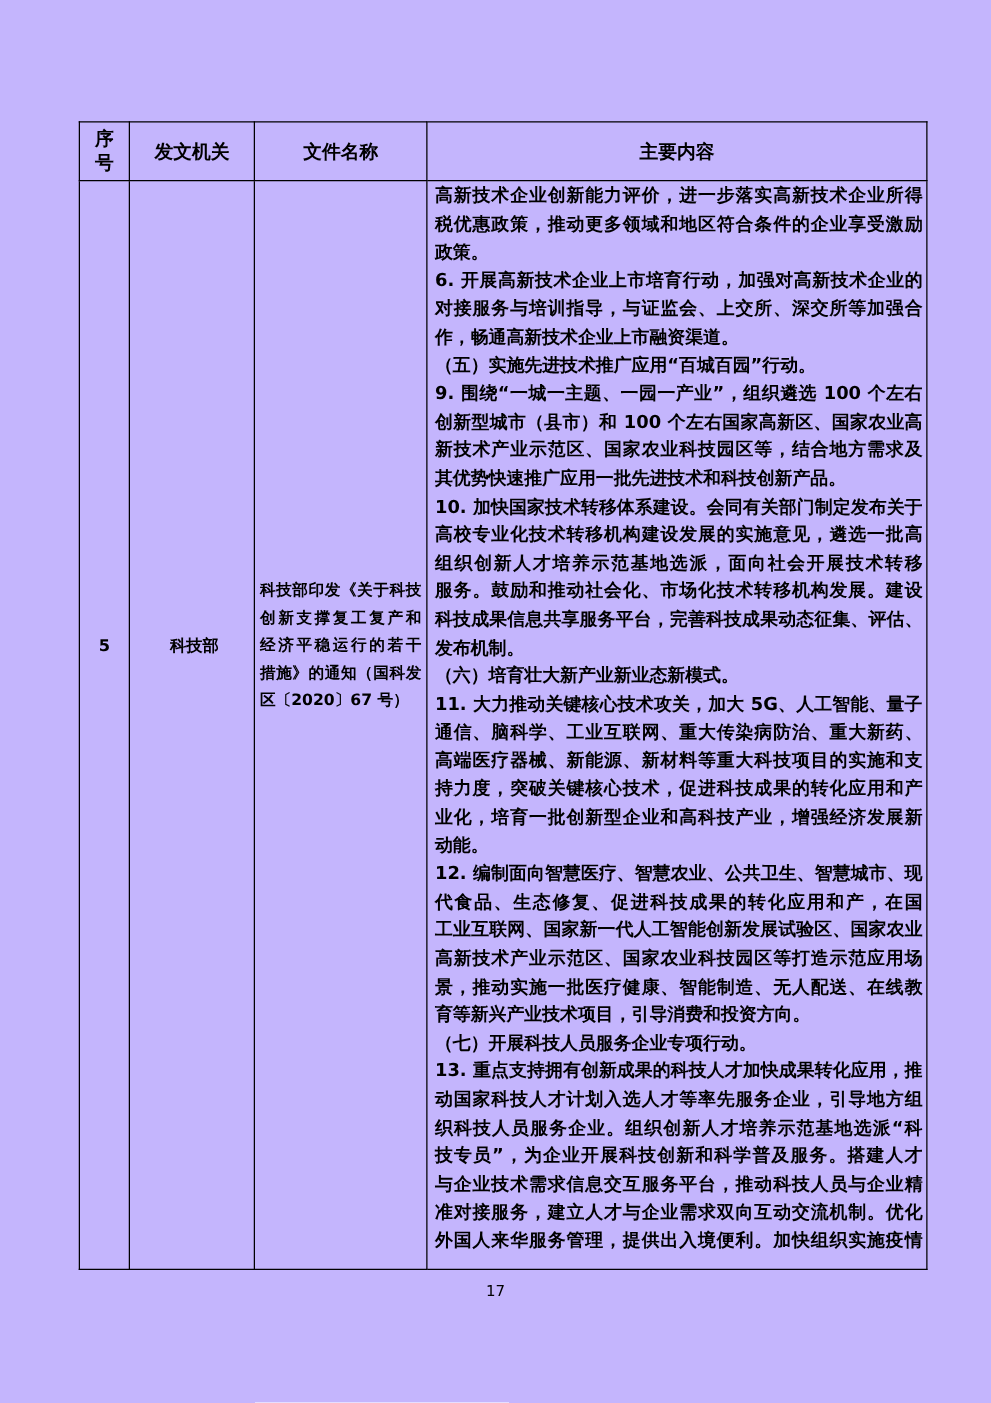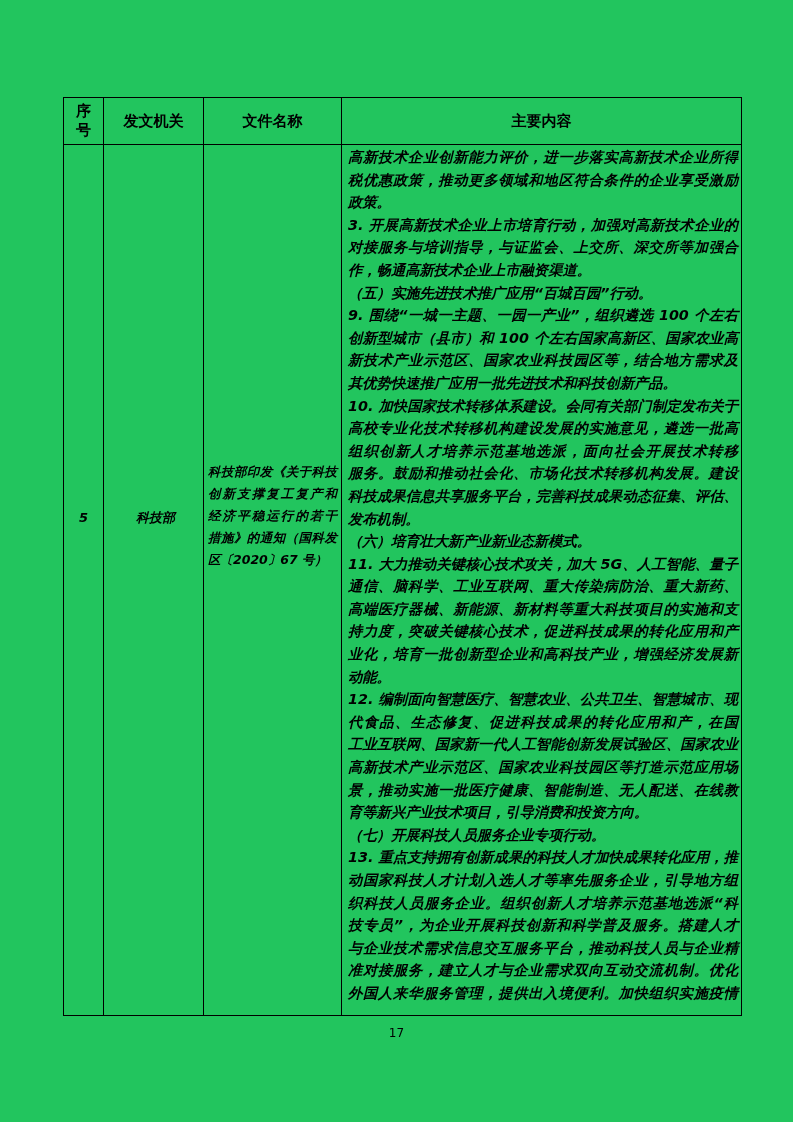--- a/index.html
+++ b/index.html
@@ -4,21 +4,21 @@
 <style>
   html, body {
     margin: 0;
     padding: 0;
     background: #ffffff;
   }
   .page {
     position: relative;
     width: 793px;
     height: 1122px;
-    background: #22c55e;
+    background: #c4b5fd;
     font-family: "DejaVu Sans", sans-serif;
     color: #000000;
     overflow: hidden;
   }
   table.doc-table {
     position: absolute;
     left: 63px;
     top: 97px;
     width: 678px;
     border-collapse: collapse;
@@ -37,21 +37,21 @@
     font-size: 15px;
     line-height: 19px;
     height: 46px;
     word-break: break-all;
   }
   col.c-idx     { width: 40px; }
   col.c-agency  { width: 100px; }
   col.c-doc     { width: 138px; }
   col.c-content { width: 400px; }
   th.h-idx { padding: 0 6px; }
-  tr.body-row td { height: 870px; font-style: italic; }
+  tr.body-row td { height: 870px; }
   .cell-idx-inner {
     padding-top: 362px;
     text-align: center;
     font-size: 13px;
     line-height: 22px;
   }
   .cell-agency-inner {
     padding-top: 362px;
     padding-left: 4px;
     text-align: center;
@@ -125,21 +125,21 @@
               <div class="tline tl-fill">经济平稳运行的若干</div>
               <div class="tline tl-fill">措施》的通知（国科发</div>
               <div class="tline tl-end">区〔2020〕67 号）</div>
             </div>
         </td>
         <td>
           <div class="cell-content-inner">
               <div class="tline tl-fill">高新技术企业创新能力评价，进一步落实高新技术企业所得</div>
               <div class="tline tl-fill">税优惠政策，推动更多领域和地区符合条件的企业享受激励</div>
               <div class="tline tl-end">政策。</div>
-              <div class="tline tl-fill">3. 开展高新技术企业上市培育行动，加强对高新技术企业的</div>
+              <div class="tline tl-fill">6. 开展高新技术企业上市培育行动，加强对高新技术企业的</div>
               <div class="tline tl-fill">对接服务与培训指导，与证监会、上交所、深交所等加强合</div>
               <div class="tline tl-end">作，畅通高新技术企业上市融资渠道。</div>
               <div class="tline tl-end">（五）实施先进技术推广应用“百城百园”行动。</div>
               <div class="tline tl-fill">9. 围绕“一城一主题、一园一产业”，组织遴选 100 个左右</div>
               <div class="tline tl-fill">创新型城市（县市）和 100 个左右国家高新区、国家农业高</div>
               <div class="tline tl-fill">新技术产业示范区、国家农业科技园区等，结合地方需求及</div>
               <div class="tline tl-end">其优势快速推广应用一批先进技术和科技创新产品。</div>
               <div class="tline tl-fill">10. 加快国家技术转移体系建设。会同有关部门制定发布关于</div>
               <div class="tline tl-fill">高校专业化技术转移机构建设发展的实施意见，遴选一批高</div>
               <div class="tline tl-fill">组织创新人才培养示范基地选派，面向社会开展技术转移</div>

